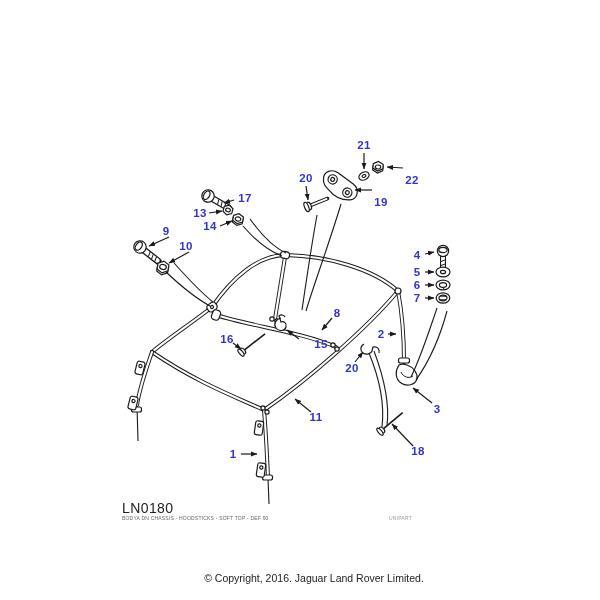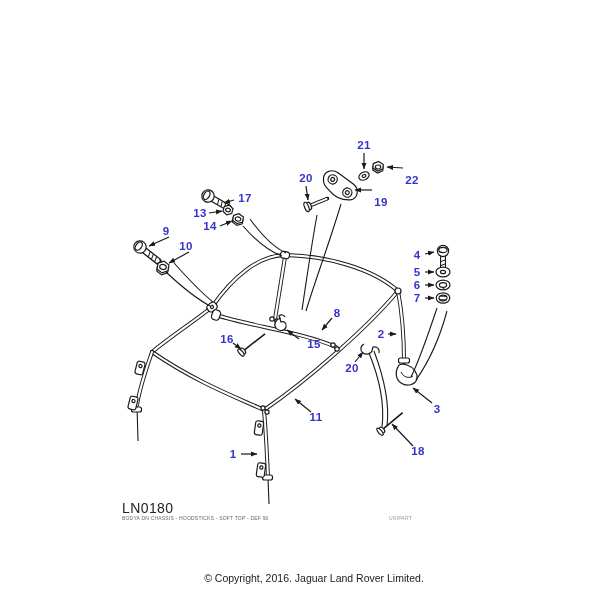--- a/index.html
+++ b/index.html
@@ -249,21 +249,21 @@
   <div class="callout" style="left:417px;top:272px">5</div>
   <div class="callout" style="left:417px;top:285px">6</div>
   <div class="callout" style="left:417px;top:298px">7</div>
   <div class="callout" style="left:337px;top:313px">8</div>
   <div class="callout" style="left:166px;top:231px">9</div>
   <div class="callout" style="left:186px;top:246px">10</div>
   <div class="callout" style="left:316px;top:417px">11</div>
   <div class="callout" style="left:245px;top:198px">17</div>
   <div class="callout" style="left:200px;top:213px">13</div>
   <div class="callout" style="left:210px;top:226px">14</div>
-  <div class="callout" style="left:314px;top:344px">15</div>
+  <div class="callout" style="left:321px;top:344px">15</div>
   <div class="callout" style="left:227px;top:339px">16</div>
   <div class="callout" style="left:352px;top:368px">20</div>
   <div class="callout" style="left:418px;top:451px">18</div>
   <div class="callout" style="left:381px;top:202px">19</div>
   <div class="callout" style="left:306px;top:178px">20</div>
   <div class="callout" style="left:364px;top:145px">21</div>
   <div class="callout" style="left:412px;top:180px">22</div>
 
   <div class="code-text">LN0180</div>
   <div class="desc-text">BODYA DN CHASSIS - HOODSTICKS - SOFT TOP - DEF 90</div>

